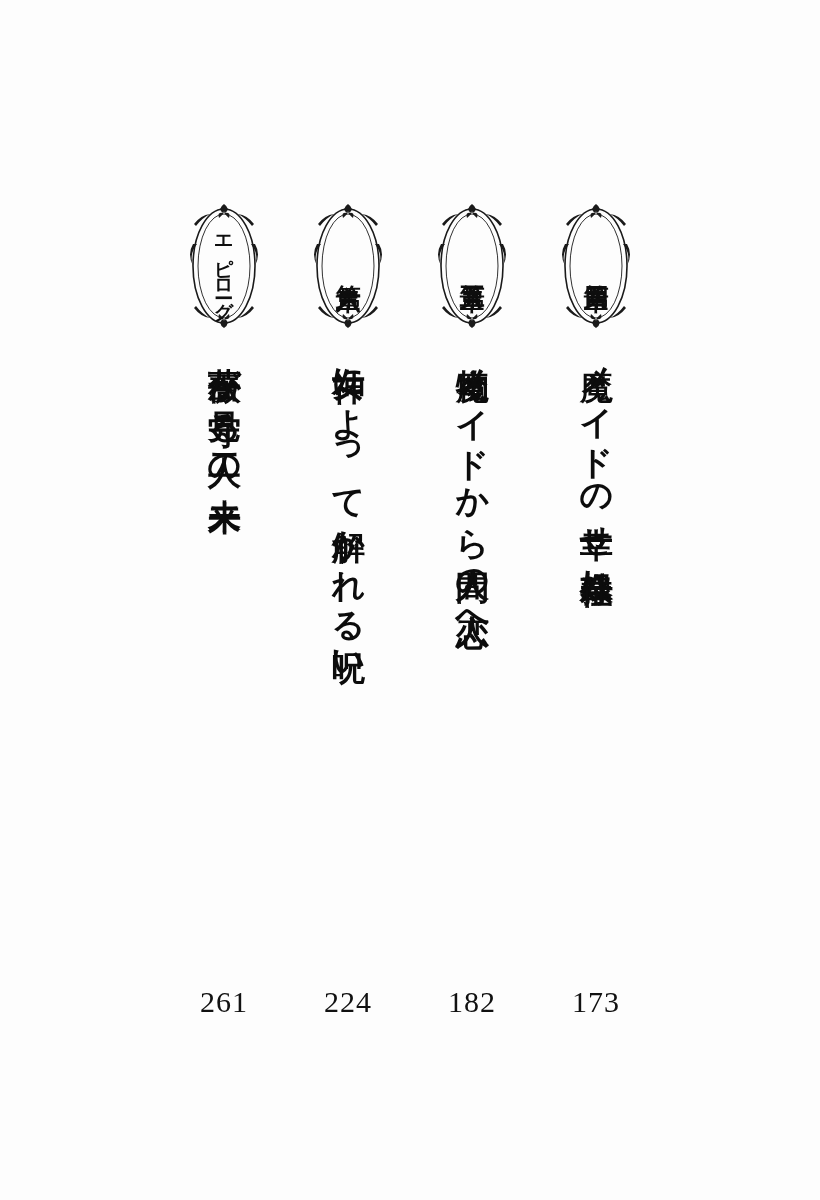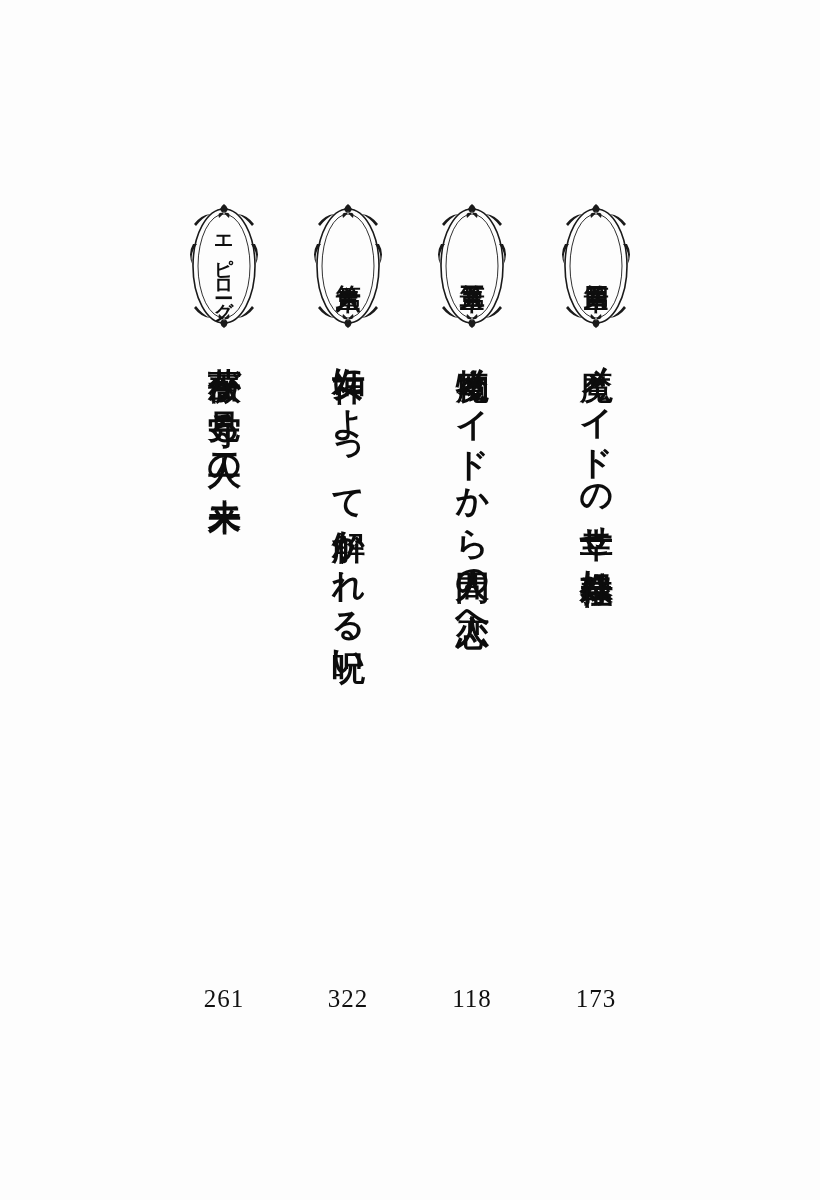--- a/index.html
+++ b/index.html
@@ -110,21 +110,21 @@
     align-items: flex-start;
     gap: 38px;
     padding-right: 118px;
     padding-left: 118px;
     box-sizing: border-box;
   }
   .page-number {
     width: 86px;
     text-align: center;
     font-family: "Liberation Serif", "DejaVu Serif", serif;
-    font-size: 25px;
+    font-size: 30px;
     font-weight: 400;
     color: #111111;
     letter-spacing: 1px;
   }
 </style>
 </head>
 <body>
 
 <div id="toc-page">
 
@@ -203,18 +203,18 @@
         </svg>
         <span class="chapter-num small">エピローグ</span>
       </div>
       <div class="chapter-title">薔薇が見守る二人の未来</div>
     </div>
 
   </div>
 
   <div id="toc-pagenums">
     <div class="page-number">173</div>
-    <div class="page-number">118</div>
-    <div class="page-number">322</div>
+    <div class="page-number">182</div>
+    <div class="page-number">224</div>
     <div class="page-number">261</div>
   </div>
 
 </div>
 
 </body></html>

